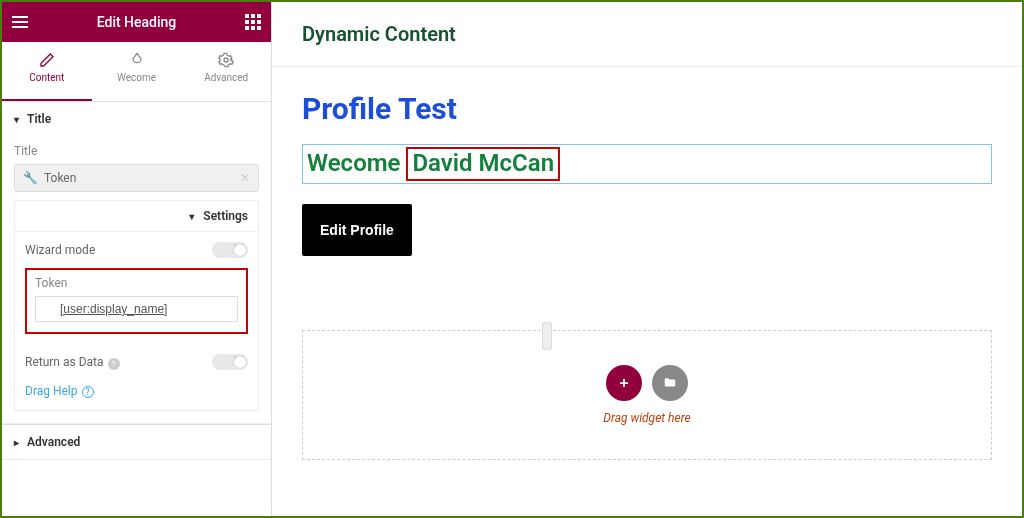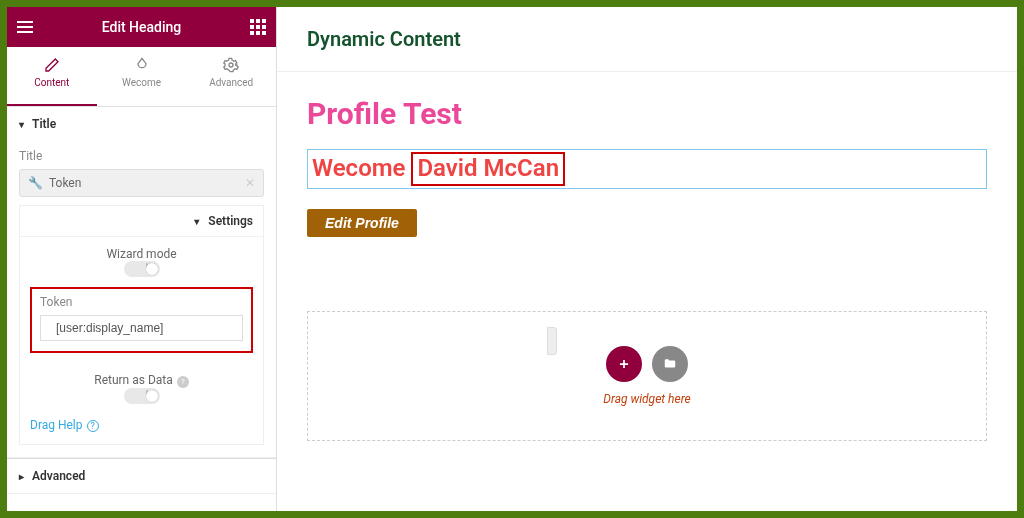--- a/index.html
+++ b/index.html
@@ -1,18 +1,18 @@
 <!DOCTYPE html>
 <html><head>
 <meta charset="utf-8">
 <style>
 * { box-sizing: border-box; margin: 0; padding: 0; }
 body { font-family: -apple-system, BlinkMacSystemFont, "Segoe UI", Roboto, Arial, sans-serif; font-size: 13px; color: #333; background: #f4f4f4; width: 1024px; height: 518px; overflow: hidden; }
 
-.app { display: flex; width: 100%; height: 100%; border: 7px solid #4d7c0f; }
+.app { display: flex; width: 100%; height: 100%; border: 2px solid #4d7c0f; }
 
 
 .sidebar { width: 270px; background: #fff; border-right: 1px solid #ddd; display: flex; flex-direction: column; }
 .sb-header { background: #91003c; color: #fff; height: 40px; display: flex; align-items: center; padding: 0 10px; }
 .hamburger { display: flex; flex-direction: column; gap: 3px; cursor: pointer; }
 .hamburger span { width: 16px; height: 2px; background: #fff; }
 .sb-title { flex: 1; text-align: center; font-size: 14px; font-weight: 500; }
 .grid-icon { display: grid; grid-template-columns: repeat(3,4px); grid-template-rows: repeat(3,4px); gap: 2px; cursor: pointer; }
 .grid-icon span { background: #fff; }
 
@@ -30,48 +30,48 @@
 .token-pill { display: flex; align-items: center; background: #f0f0f0; border: 1px solid #ddd; border-radius: 3px; padding: 4px 8px; height: 28px; }
 .token-pill .wrench { color: #aaa; margin-right: 6px; font-size: 12px; }
 .token-pill .txt { flex: 1; color: #666; font-size: 12px; }
 .token-pill .clear { color: #ccc; font-size: 12px; }
 
 .subpanel { border: 1px solid #eee; margin-top: 8px; }
 .sub-head { padding: 8px 10px; font-size: 12px; font-weight: 600; border-bottom: 1px solid #f0f0f0; text-align: right; }
 .sub-head .caret { margin-right: 6px; font-size: 10px; }
 .sub-body { padding: 10px; }
 
-.row { display: flex; align-items: center; justify-content: space-between; margin-bottom: 10px; font-size: 12px; color: #666; flex-direction: column; }
+.row { display: flex; align-items: center; justify-content: space-between; margin-bottom: 10px; font-size: 12px; color: #666; }
 .toggle { width: 36px; height: 16px; background: #e8e8e8; border-radius: 10px; position: relative; }
 .toggle::after { content:""; position:absolute; right:2px; top:2px; width:12px; height:12px; background:#fff; border-radius:50%; box-shadow:0 0 1px rgba(0,0,0,.3); }
 .toggle .no { position:absolute; right:4px; top:1px; font-size:7px; color:#aaa; }
 
 .token-box { border: 2px solid #c00; padding: 6px 8px 10px; }
 .token-box .lbl { font-size: 12px; color: #888; margin-bottom: 6px; }
-.token-box input { width: 100%; border: 1px solid #ddd; padding: 5px 15px; font-size: 12px; color: #555; }
+.token-box input { width: 100%; border: 1px solid #ddd; padding: 5px 24px; font-size: 12px; color: #555; text-decoration: underline; }
 
 .help { color: #36a9e1; font-size: 12px; padding: 4px 0 2px; }
 .help-q { margin-left: 4px; display:inline-block; width:12px; height:12px; border:1px solid #36a9e1; border-radius:50%; font-size:9px; line-height:10px; text-align:center; }
 
 .section-advanced { border-top: 1px solid #ddd; }
 .section-advanced .section-head { background:#fff; }
 
 
 .canvas { flex: 1; background: #f1f2f4; padding: 0; position: relative; }
 .canvas-inner { background: #fff; margin: 0; height: 100%; }
 .dc-head { color: #14532d; font-size: 20px; font-weight: 600; padding: 20px 30px; border-bottom: 1px solid #eee; }
 
 .content { padding: 24px 30px; }
-.h1 { font-size: 30px; font-weight: 700; color: #ec4899; margin-bottom: 18px; }
+.h1 { font-size: 30px; font-weight: 700; color: #1d4ed8; margin-bottom: 18px; }
 
 .welcome-wrap { border: 1px solid #7ec8ed; padding: 2px 4px; display: inline-block; width:100%; }
-.welcome { font-size: 24px; font-weight: 600; color: #ef4444; }
+.welcome { font-size: 24px; font-weight: 600; color: #15803d; }
 .name-box { border: 2px solid #c00; padding: 0 4px 2px; display: inline-block; }
 
-.btn-edit { background: #a16207; color: #fff; border: none; padding: 6px 18px; font-size: 14px; font-weight: 600; border-radius: 2px; margin-top: 20px; cursor: pointer; font-style: italic; }
+.btn-edit { background: #000000; color: #fff; border: none; padding: 18px 18px; font-size: 14px; font-weight: 600; border-radius: 2px; margin-top: 20px; cursor: pointer; }
 
 .dropzone { border: 1px dashed #ccc; margin: 50px 30px 20px; height: 130px; display:flex; flex-direction:column; align-items:center; justify-content:center; gap:10px; }
 .dz-icons { display:flex; gap:10px; }
 .dz-btn { width:36px; height:36px; border-radius:50%; display:flex; align-items:center; justify-content:center; color:#fff; font-size:18px; cursor:pointer; }
 .dz-add { background:#91003c; }
 .dz-folder { background:#888; }
 .dz-text { font-size:12px; color:#c2410c; font-style: italic; }
 
 .drag-handle { position:absolute; left:270px; top:320px; width:10px; height:28px; background:#eee; border:1px solid #ddd; border-radius:0 3px 3px 0; }
 

